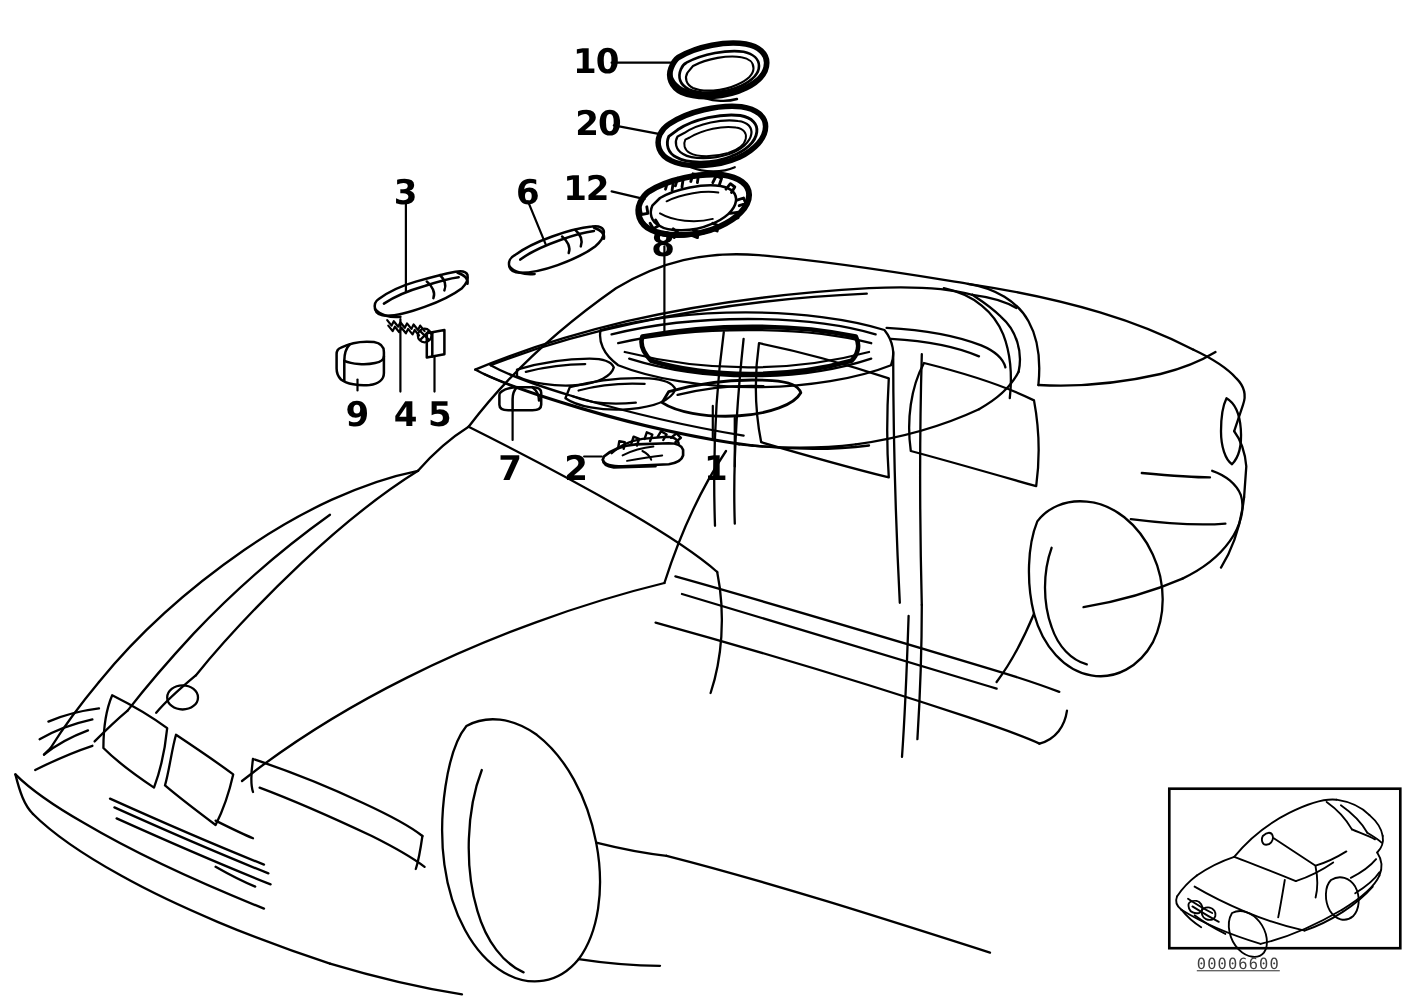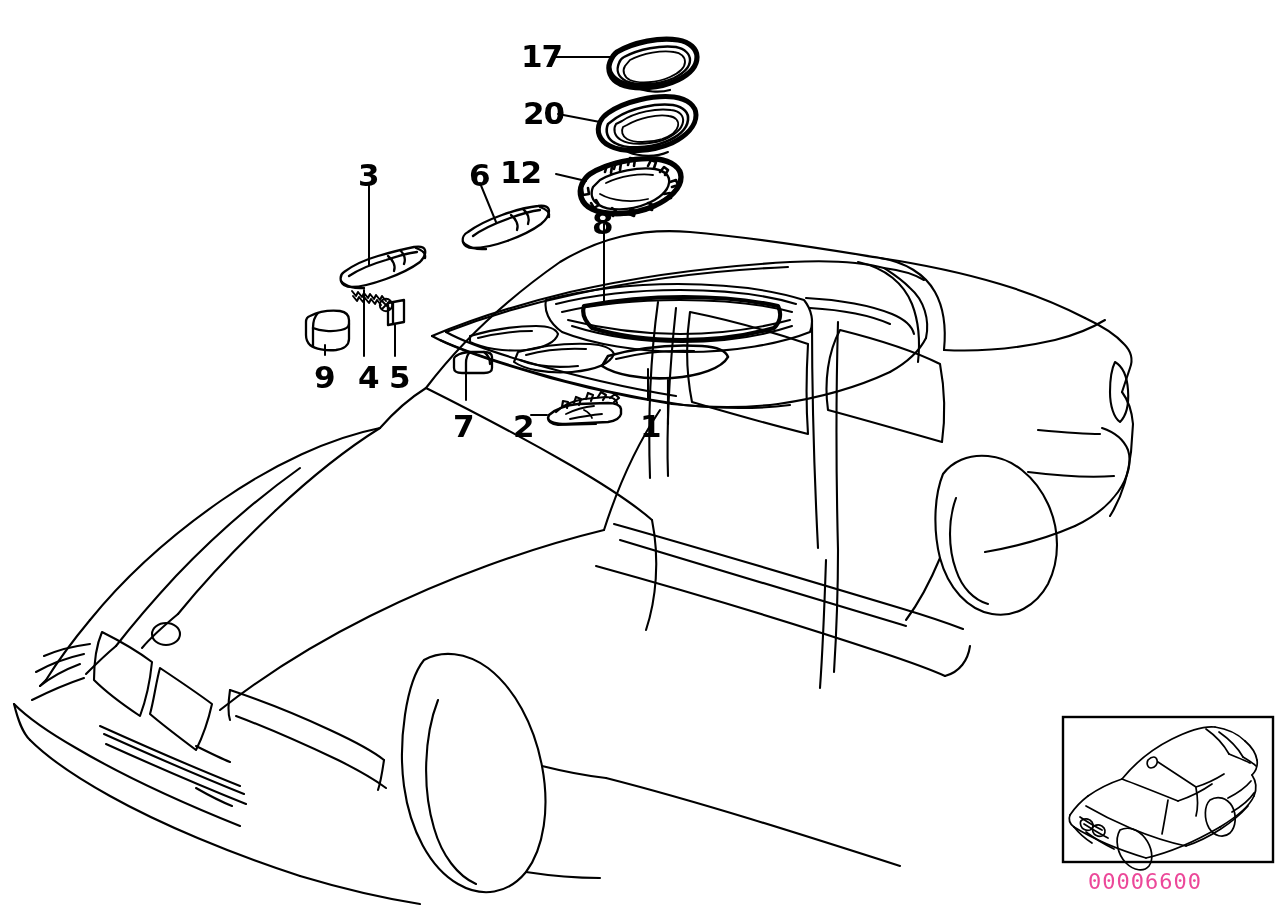--- a/index.html
+++ b/index.html
@@ -36,24 +36,25 @@
     color: #000000;
     letter-spacing: -1px;
     white-space: nowrap;
     user-select: none;
   }
   .thumb-caption {
     position: absolute;
     left: 1088px;
     top: 869px;
     font-family: "DejaVu Sans Mono", monospace;
-    font-size: 22px;
+    font-size: 14px;
     letter-spacing: 1px;
-    color: #ec4899;
+    color: #404040;
     white-space: nowrap;
+    text-decoration: underline;
   }
 </style>
 </head>
 <body>
 
 <div id="diagram-root">
 
   <svg id="parts-svg" viewBox="0 0 1288 910" xmlns="http://www.w3.org/2000/svg">
 
     <g fill="none" stroke="#000000" stroke-width="2.1" stroke-linejoin="round" stroke-linecap="round">
@@ -433,23 +434,23 @@
 
         <path d="M 1148 760 C 1152 756 1156 756 1157 760 C 1158 764 1155 768 1151 768
                  C 1148 768 1146 764 1148 760 Z"></path>
 
         <path d="M 1228 798 C 1238 793 1246 787 1251 781"></path>
         <path d="M 1232 812 C 1242 806 1250 799 1254 793"></path>
       </g>
     </g>
   </svg>
 
-  <div class="callout-label" style="left:521px; top:41px;">17</div>
+  <div class="callout-label" style="left:521px; top:41px;">10</div>
   <div class="callout-label" style="left:523px; top:98px;">20</div>
-  <div class="callout-label" style="left:500px; top:157px;text-align:center;">12</div>
+  <div class="callout-label" style="left:512px; top:157px;text-align:center;">12</div>
   <div class="callout-label" style="left:358px; top:160px;">3</div>
   <div class="callout-label" style="left:469px; top:160px;">6</div>
   <div class="callout-label" style="left:592px; top:208px;">8</div>
   <div class="callout-label" style="left:314px; top:362px;">9</div>
   <div class="callout-label" style="left:358px; top:362px;">4</div>
   <div class="callout-label" style="left:389px; top:362px;">5</div>
   <div class="callout-label" style="left:453px; top:411px;">7</div>
   <div class="callout-label" style="left:513px; top:411px;">2</div>
   <div class="callout-label" style="left:640px; top:411px;">1</div>
 

